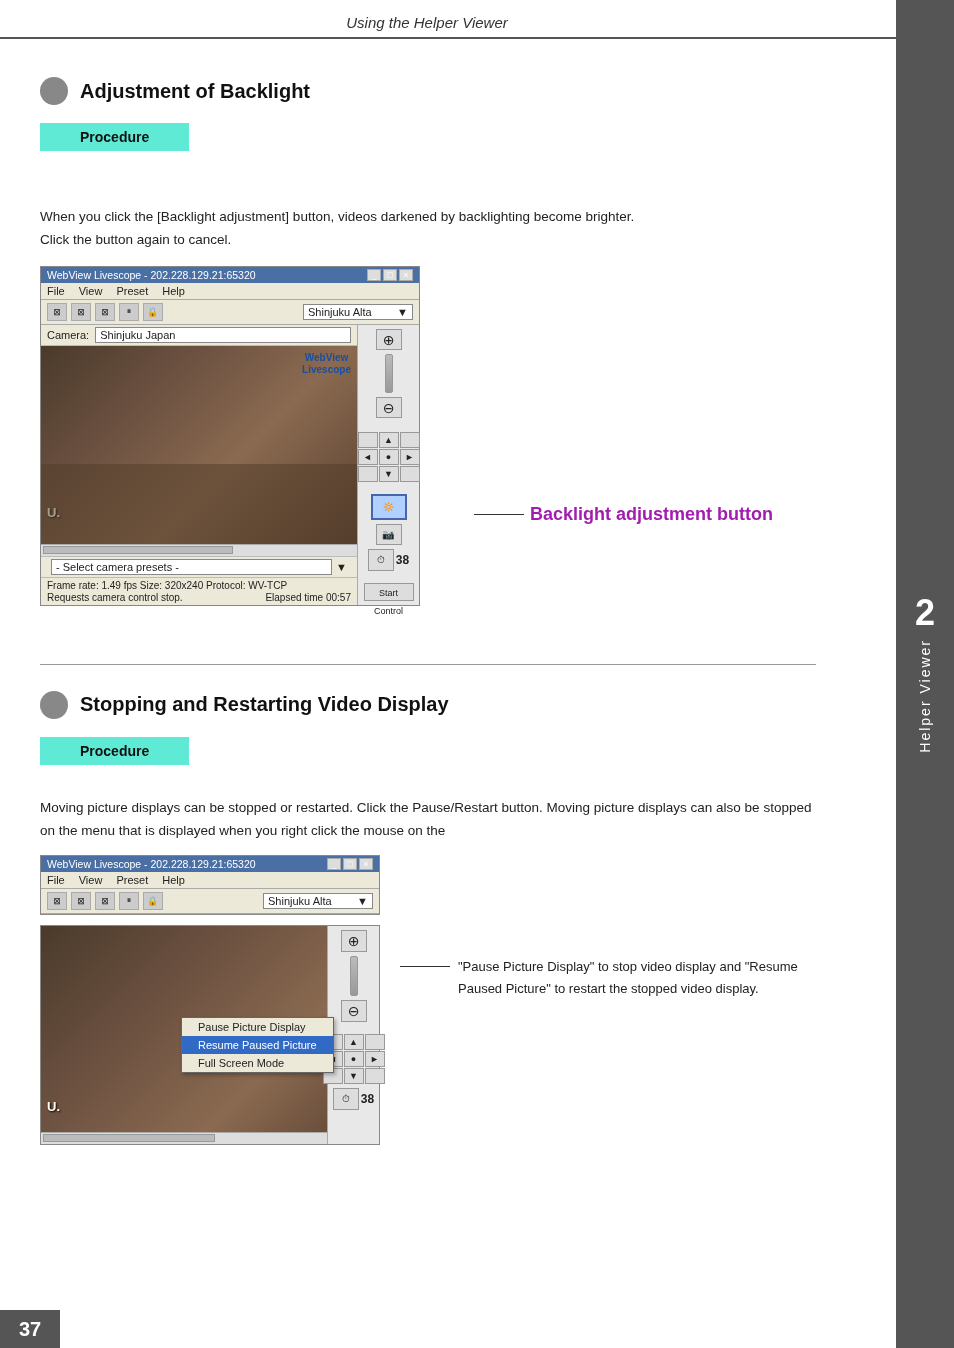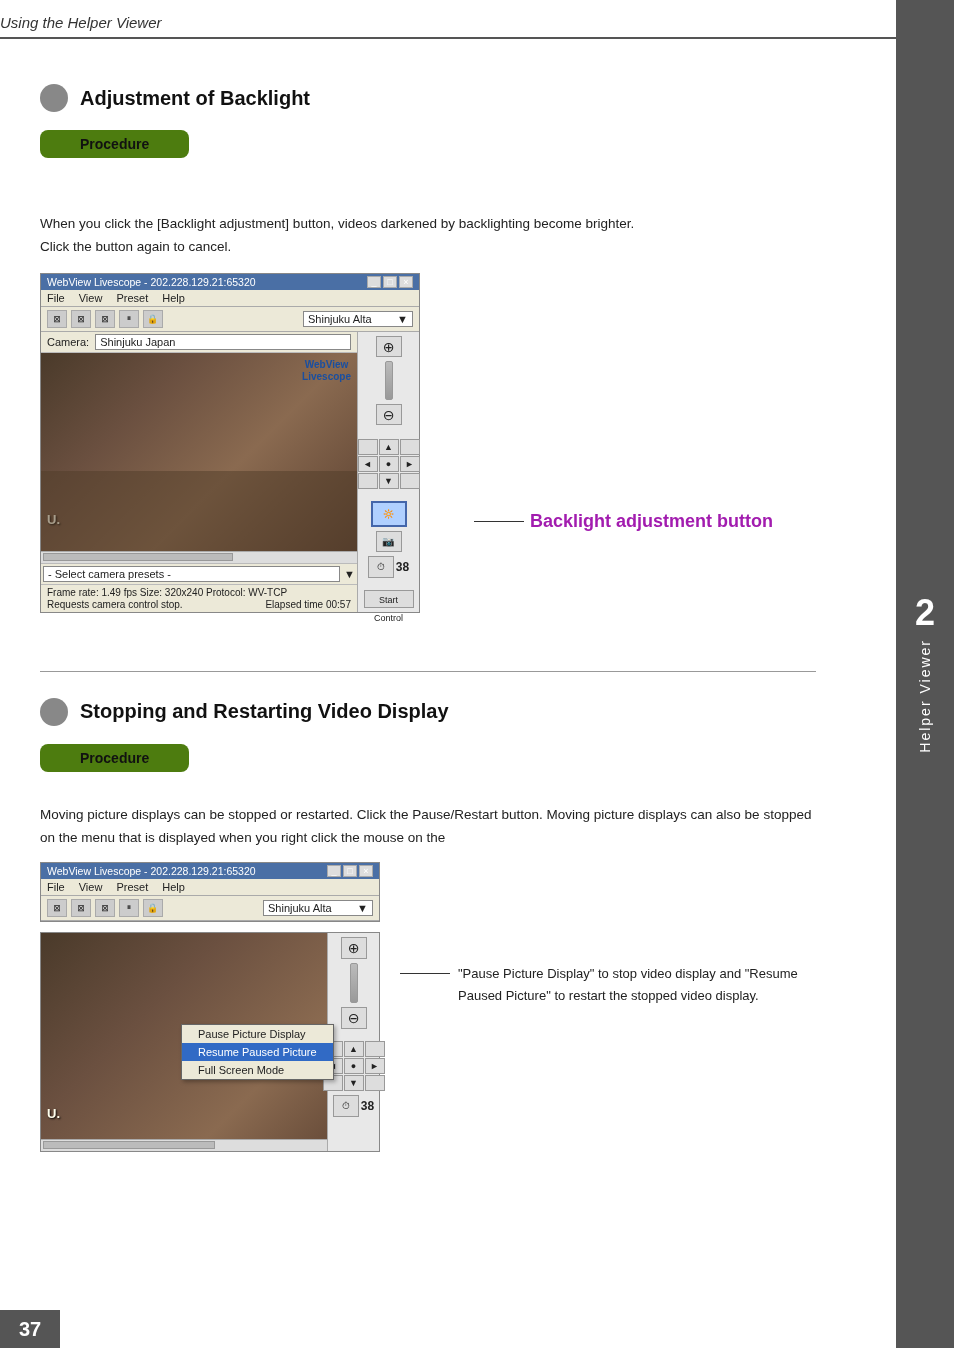--- a/index.html
+++ b/index.html
@@ -9,24 +9,24 @@
       background: #ffffff;
       font-family: Arial, sans-serif;
       font-size: 14px;
       color: #222;
       position: relative;
     }
 
     
     .header-bar {
       display: flex;
-      justify-content: flex-start;
+      justify-content: center;
       padding: 14px 100px 6px 0;
       border-bottom: 2px solid #555;
-      margin-bottom: 7px;
+      margin-bottom: 0;
     }
     .header-title {
       font-style: italic;
       font-size: 15px;
       color: #333;
     }
 
     
     .right-sidebar {
       position: absolute;
@@ -94,26 +94,26 @@
     }
     .section-title {
       font-size: 20px;
       font-weight: bold;
       color: #111;
     }
 
     
     .procedure-badge {
       display: inline-block;
-      background: #4d7c0f;
+      background: #5eead4;
       color: #111;
       font-weight: bold;
       font-size: 14px;
       padding: 6px 40px;
-      border-radius: 8px;
+      border-radius: 0;
       margin-bottom: 16px;
     }
 
     
     .body-text {
       font-size: 13.5px;
       line-height: 1.7;
       color: #222;
       margin-bottom: 12px;
     }
@@ -239,21 +239,21 @@
     }
     .scrollbar-thumb {
       width: 60%;
       height: 8px;
       background: #bbb;
       margin: 0 2px;
       border: 1px solid #999;
     }
     .webview-preset-bar {
       background: #ece9d8;
-      padding: 2px 2px;
+      padding: 2px 10px;
       border-top: 1px solid #bbb;
       font-size: 11px;
       display: flex;
       align-items: center;
       justify-content: space-between;
     }
     .preset-dropdown {
       flex: 1;
       background: white;
       border: 1px solid #888;

